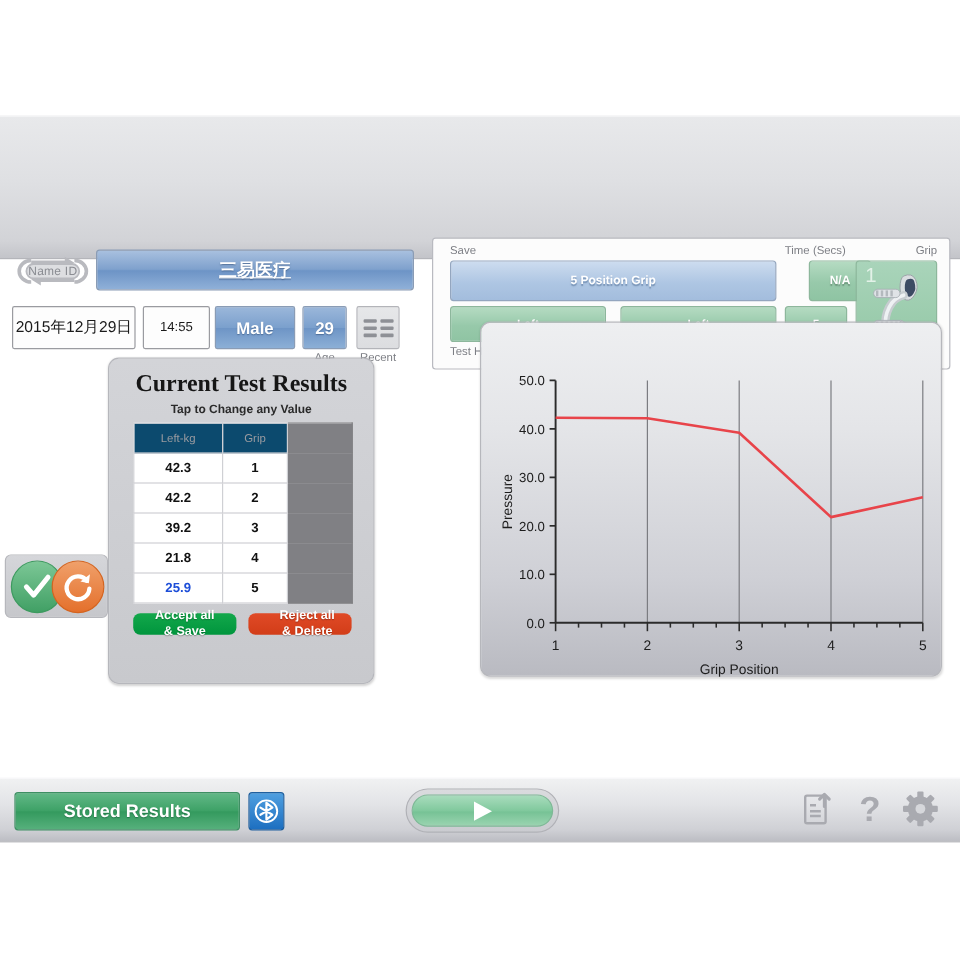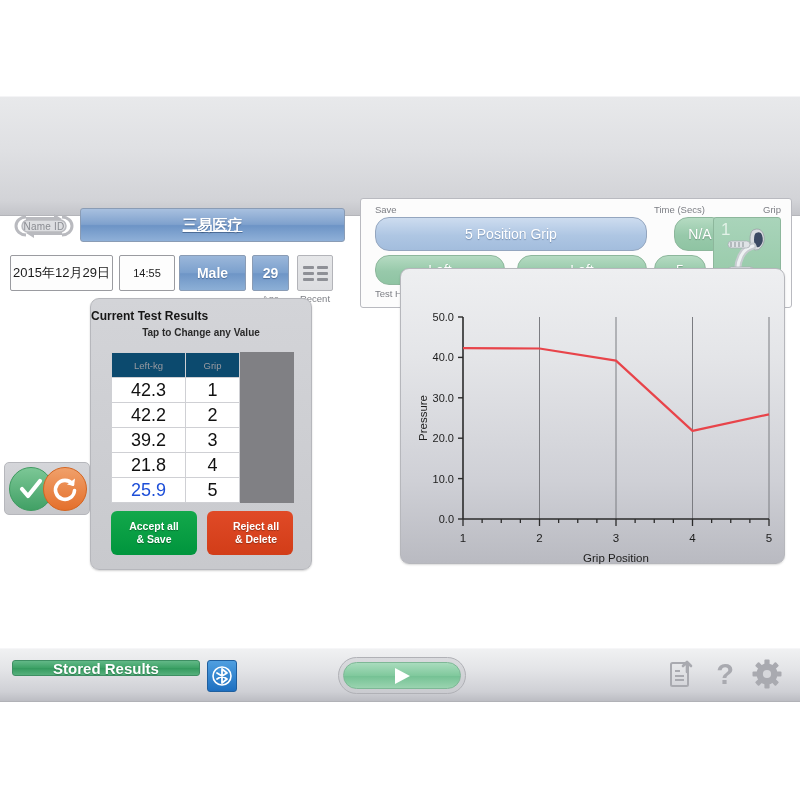--- a/index.html
+++ b/index.html
@@ -86,23 +86,23 @@
   .recent-grid { display: grid; grid-template-columns: 11px 11px; gap: 3px 3px; }
   .recent-grid i { display: block; height: 3px; background: #8e9096; border-radius: 1px; }
 
   
   .test-card {
     position: absolute; left: 360px; top: 101px; width: 432px; height: 110px;
     background: #fcfcfc; border: 1px solid #b9bac0; border-radius: 3px;
   }
   .cap { position: absolute; font-size: 9.5px; color: #7c7e84; }
   .tile {
-    position: absolute; border-radius: 14px;
-    display: flex; align-items: center; justify-content: center;
-    color: #ffffff; font-weight: normal; font-size: 14px;
+    position: absolute; border-radius: 3px;
+    display: flex; align-items: center; justify-content: center;
+    color: #ffffff; font-weight: bold; font-size: 10px;
     text-shadow: 0 1px 1px rgba(60,90,70,.45);
   }
   .tile.blue {
     border: 1px solid #94a6bf;
     background: linear-gradient(to bottom, #cddcef 0%, #aec6e3 55%, #a3bddd 100%);
     text-shadow: 0 1px 1px rgba(60,90,130,.5);
   }
   .tile.green {
     border: 1px solid #8db79c;
     background: linear-gradient(to bottom, #b5dbc2 0%, #97c9aa 55%, #8fc4a3 100%);
@@ -118,52 +118,52 @@
   }
 
   
   .results-card {
     position: absolute; left: 90px; top: 298px; width: 222px; height: 272px;
     background: linear-gradient(to bottom, #d3d4d8 0%, #c8c9cd 100%);
     border: 1px solid #b6b7bc; border-radius: 9px;
     box-shadow: 0 1px 2px rgba(0,0,0,.18);
   }
   .rc-title {
-    margin-top: 10px;
-    font-size: 12px; font-weight: bold; color: #161616;
+    text-align: center; margin-top: 10px;
+    font-size: 20px; font-weight: bold; color: #161616; font-family: Liberation Serif, serif;
   }
   .rc-sub {
     text-align: center; margin-top: 4px;
     font-size: 10px; font-weight: bold; color: #2a2a2a;
   }
   .res-table {
     position: absolute; left: 20px; top: 53px; width: 182px;
     border-collapse: collapse; table-layout: fixed;
     border: 1px solid #a9aaaf; background: #fff;
   }
   .res-table th, .res-table td {
     border: 1px solid #cfd0d4; height: 25px; text-align: center;
   }
   .res-table th {
     background: #0c4a6e; font-size: 9.5px; font-weight: normal; color: #9a9ba0;
   }
-  .res-table td { font-size: 18px; font-weight: normal; color: #111; background: #fff; }
+  .res-table td { font-size: 11px; font-weight: bold; color: #111; background: #fff; }
   .res-table .c-val  { width: 74px; }
   .res-table .c-grip { width: 54px; }
   .res-table .c-pad  { width: 54px; background: #808084; }
   .res-table td.c-pad { background: #808084; border-color: #808084; }
   .res-table th.c-pad { background: #808084; border-color: #808084; }
   .res-table td.flagged { color: #1d4ed8; }
 
   .rc-actions {
     position: absolute; left: 20px; top: 212px; width: 182px;
     display: flex; justify-content: space-between;
   }
   .act-btn {
-    width: 86px; height: 44px; border-radius: 6px; border: none;
+    width: 86px; height: 18px; border-radius: 6px; border: none;
     color: #fff; font-size: 10.5px; font-weight: bold; line-height: 13px;
     display: flex; flex-direction: column; align-items: center; justify-content: center;
     text-shadow: 0 1px 1px rgba(0,0,0,.3); cursor: pointer;
   }
   .act-accept { background: linear-gradient(to bottom,#13a84b,#00953d); }
   .act-reject { background: linear-gradient(to bottom,#e04a27,#d23d18); padding-left: 12px; }
 
   
   .float-pair {
     position: absolute; left: 4px; top: 462px; width: 86px; height: 53px;
@@ -185,21 +185,21 @@
     box-shadow: 0 1px 2px rgba(0,0,0,.15);
   }
 
   
   .bottom-bar {
     position: absolute; left: 0; top: 648px; width: 800px; height: 54px;
     background: linear-gradient(to bottom, #f0f1f2 0%, #e3e4e7 40%, #cfd0d5 82%, #bcbdc3 100%);
     border-top: 1px solid #f6f6f8; border-bottom: 1px solid #b1b2b7;
   }
   .stored-btn {
-    position: absolute; left: 12px; top: 11px; width: 188px; height: 16px;
+    position: absolute; left: 12px; top: 11px; width: 188px; height: 32px;
     border-radius: 3px; border: 1px solid #3e8f63;
     background: linear-gradient(to bottom, #62b887 0%, #3ea267 48%, #349a5e 52%, #56b07c 100%);
     display: flex; align-items: center; justify-content: center;
     color: #fff; font-size: 15px; font-weight: bold;
     text-shadow: 0 1px 1px rgba(0,60,30,.45); cursor: pointer;
   }
   .bt-btn {
     position: absolute; left: 207px; top: 11px; width: 30px; height: 32px;
     border-radius: 3px; border: 1px solid #1f5f9e;
     background: linear-gradient(to bottom,#4f9fe0,#1d6fc0);

